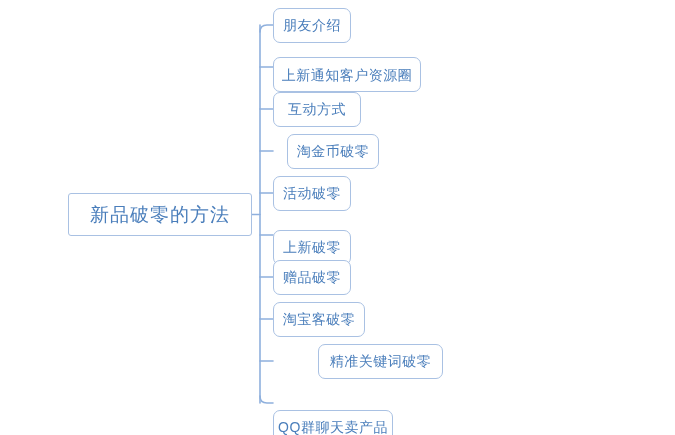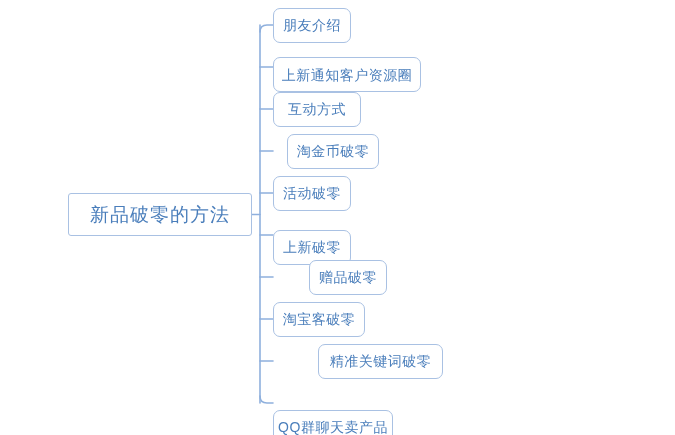--- a/index.html
+++ b/index.html
@@ -114,21 +114,21 @@
       </div>
       <div class="child-node" style="top: 133.5px; width: 92px; margin-left: 14px;">
         <span class="node-label">淘金币破零</span>
       </div>
       <div class="child-node" style="top: 175.5px; width: 78px;">
         <span class="node-label">活动破零</span>
       </div>
       <div class="child-node" style="top: 217.5px; width: 78px; margin-top: 12px;">
         <span class="node-label">上新破零</span>
       </div>
-      <div class="child-node" style="top: 259.5px; width: 78px; margin-left: 36px;">
+      <div class="child-node" style="top: 259.5px; width: 78px;">
         <span class="node-label">赠品破零</span>
       </div>
       <div class="child-node" style="top: 301.5px; width: 92px;">
         <span class="node-label">淘宝客破零</span>
       </div>
       <div class="child-node" style="top: 343.5px; width: 125px; margin-left: 45px;">
         <span class="node-label">精准关键词破零</span>
       </div>
       <div class="child-node" style="top: 385.5px; width: 120px; margin-top: 24px;">
         <span class="node-label">QQ群聊天卖产品</span>

